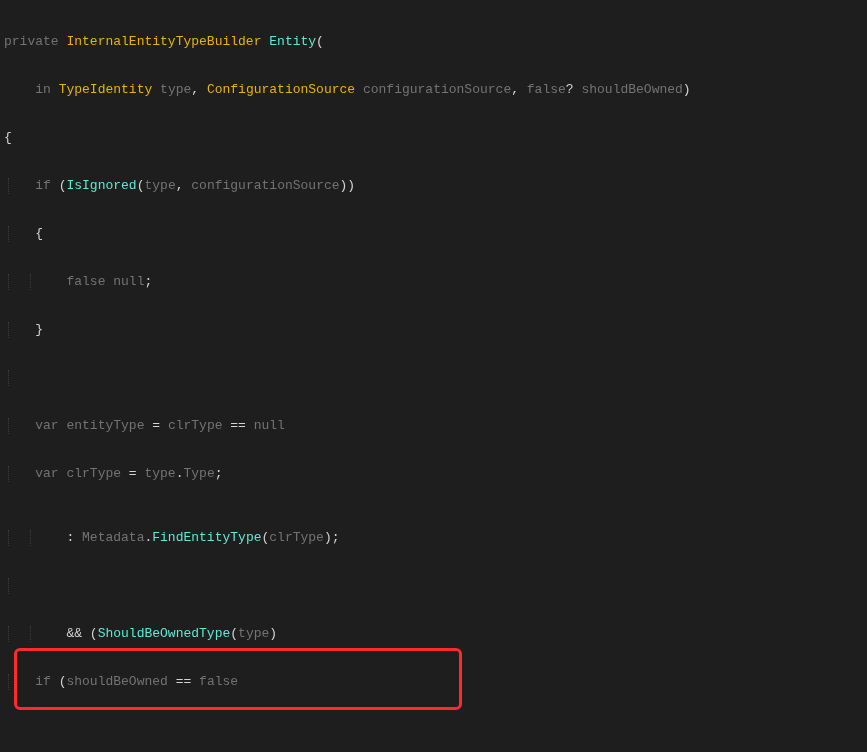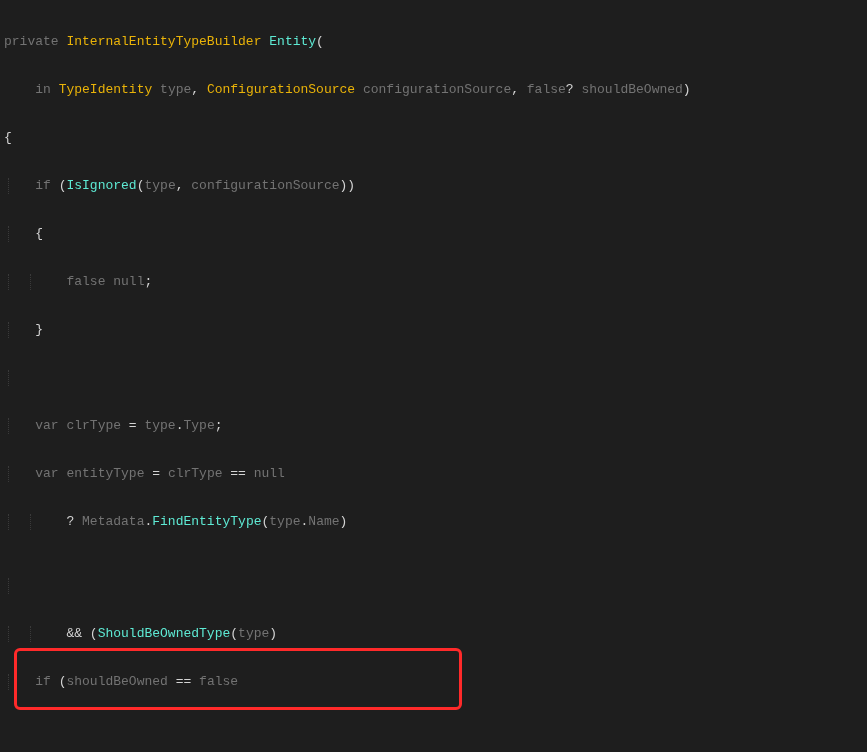--- a/index.html
+++ b/index.html
@@ -64,26 +64,26 @@
 <div class="line"><span class="guide guide-dotted indent0"></span>    <span class="kw">if</span> <span class="op">(</span><span class="fn">IsIgnored</span><span class="op">(</span><span class="param">type</span><span class="op">, </span><span class="param">configurationSource</span><span class="op">))</span></div>
 
 <div class="line"><span class="guide guide-dotted indent0"></span>    <span class="op">{</span></div>
 
 <div class="line"><span class="guide guide-dotted indent0"></span><span class="guide guide-dotted indent1"></span>        <span class="kw">false</span> <span class="kw">null</span><span class="op">;</span></div>
 
 <div class="line"><span class="guide guide-dotted indent0"></span>    <span class="op">}</span></div>
 
 <div class="line"><span class="guide guide-dotted indent0"></span></div>
 
+<div class="line"><span class="guide guide-dotted indent0"></span>    <span class="kw">var</span> <span class="param">entityType</span> <span class="op">= </span><span class="param">clrType</span> <span class="op">== </span><span class="kw">null</span></div>
+
 <div class="line"><span class="guide guide-dotted indent0"></span>    <span class="kw">var</span> <span class="param">clrType</span> <span class="op">= </span><span class="param">type</span><span class="op">.</span><span class="param">Type</span><span class="op">;</span></div>
 
-<div class="line"><span class="guide guide-dotted indent0"></span>    <span class="kw">var</span> <span class="param">entityType</span> <span class="op">= </span><span class="param">clrType</span> <span class="op">== </span><span class="kw">null</span></div>
 
-<div class="line"><span class="guide guide-dotted indent0"></span><span class="guide guide-dotted indent1"></span>        <span class="op">? </span><span class="param">Metadata</span><span class="op">.</span><span class="fn">FindEntityType</span><span class="op">(</span><span class="param">type</span><span class="op">.</span><span class="param">Name</span><span class="op">)</span></div>
-
+<div class="line"><span class="guide guide-dotted indent0"></span><span class="guide guide-dotted indent1"></span>        <span class="op">: </span><span class="param">Metadata</span><span class="op">.</span><span class="fn">FindEntityType</span><span class="op">(</span><span class="param">clrType</span><span class="op">);</span></div>
 
 <div class="line"><span class="guide guide-dotted indent0"></span></div>
 
 <div class="line"><span class="guide guide-dotted indent0"></span><span class="guide guide-dotted indent1"></span>        <span class="op">&amp;&amp; (</span><span class="fn">ShouldBeOwnedType</span><span class="op">(</span><span class="param">type</span><span class="op">)</span></div>
 
 <div class="line"><span class="guide guide-dotted indent0"></span>    <span class="kw">if</span> <span class="op">(</span><span class="param">shouldBeOwned</span> <span class="op">== </span><span class="kw">false</span></div>
 
 
 
 

